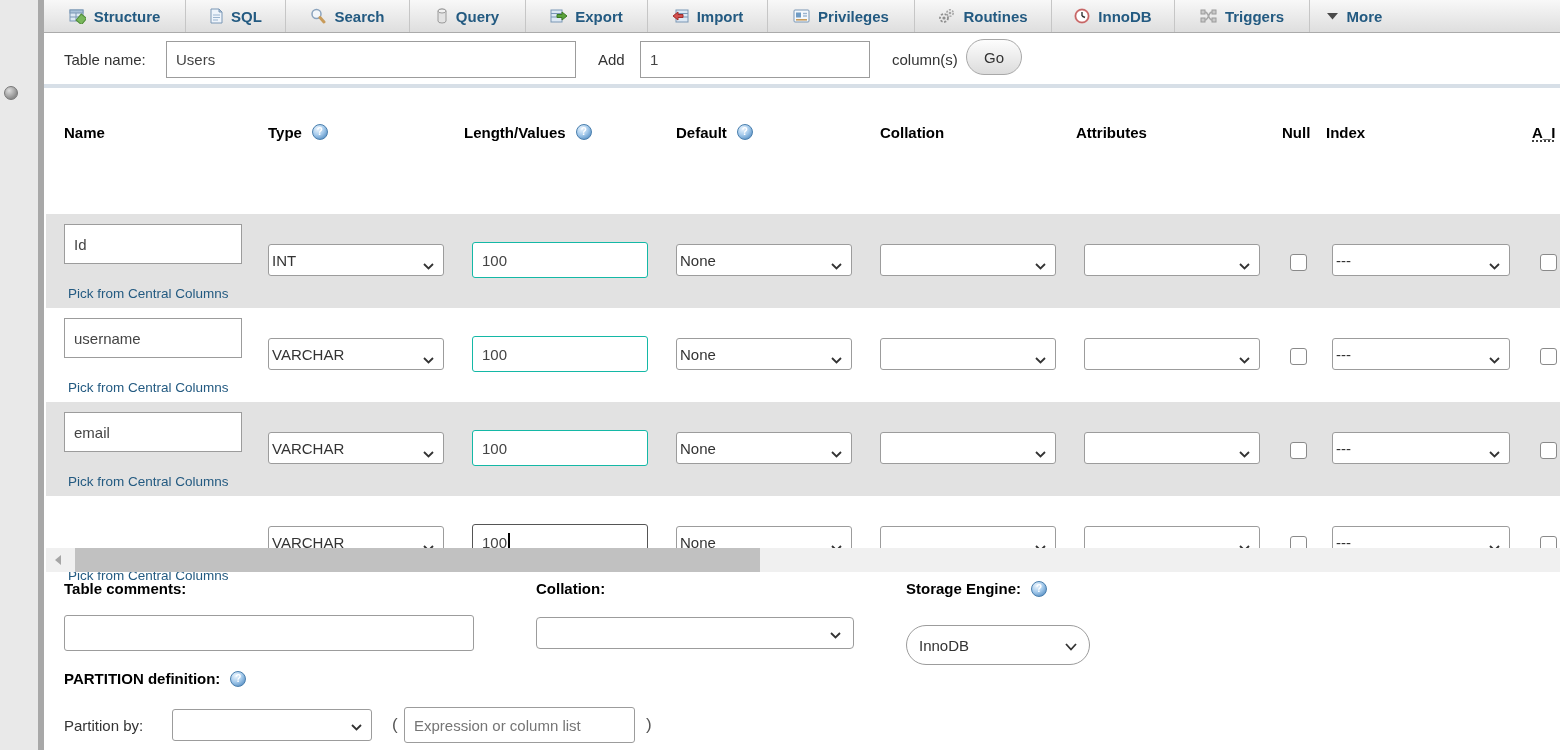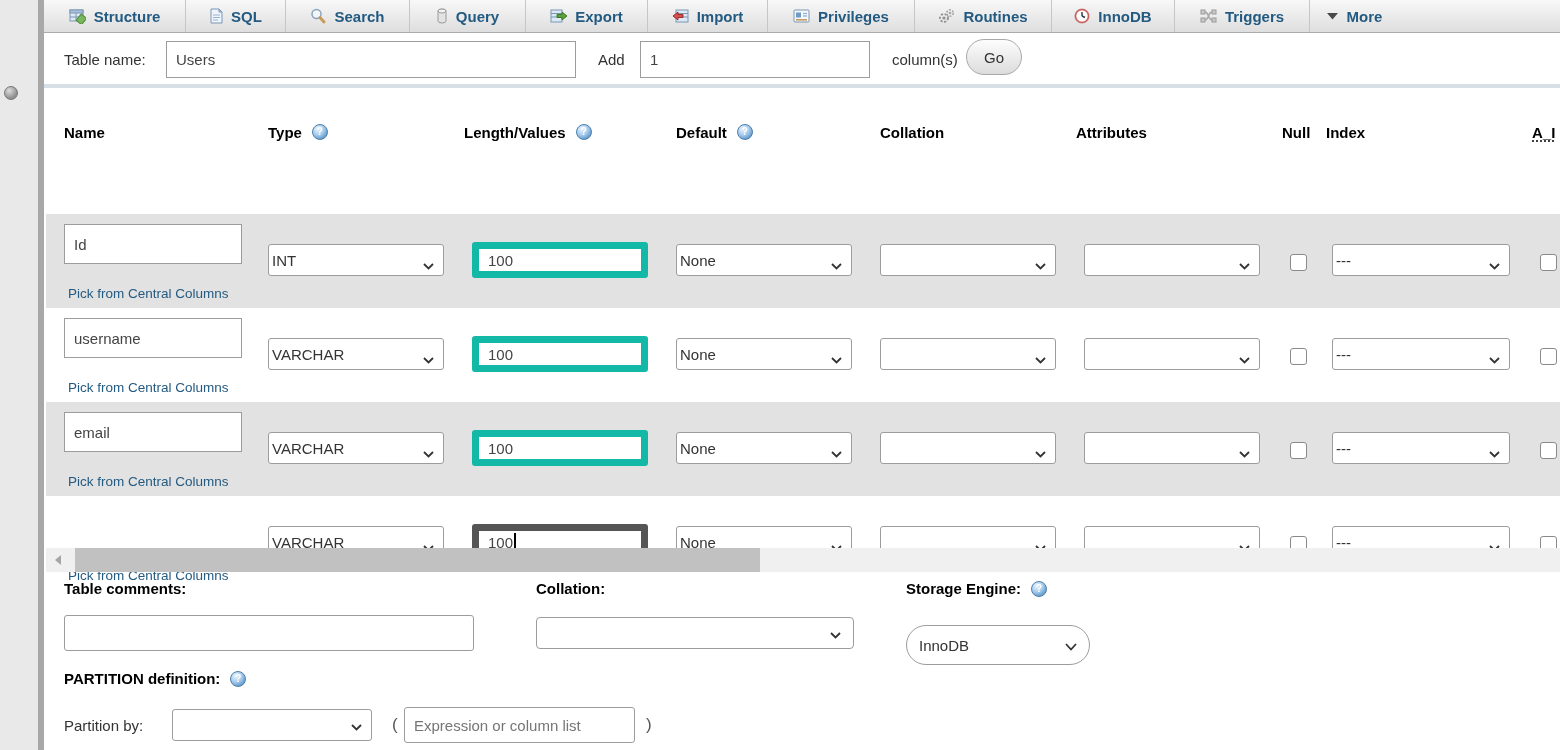--- a/index.html
+++ b/index.html
@@ -52,21 +52,21 @@
   .cell-input { position:absolute; background:#fff; border:1px solid #9c9c9c; font-size:15px; color:#444;
     padding:0 9px; font-family:inherit; }
   .name-input { left:18px; top:10px; width:178px; height:40px; }
   .central-link { position:absolute; left:22px; top:72px; font-size:13.5px; color:#235a81;
     text-decoration:none; cursor:pointer; white-space:nowrap; }
   .sel { position:absolute; top:30px; width:176px; height:32px; background:#fff; border:1px solid #9c9c9c;
     border-radius:3px; display:flex; align-items:center; font-size:15px; color:#333; padding:0 3px;
     cursor:pointer; }
   .sel .chev { position:absolute; right:9px; top:11px; }
   .len-wrap { position:absolute; left:426px; top:28px; width:176px; height:36px; background:#fff;
-    border:7px solid #14b8a6; border-radius:3px; font-size:15px; color:#444; display:flex;
+    border:1px solid #14b8a6; border-radius:3px; font-size:15px; color:#444; display:flex;
     align-items:center; padding:0 9px; }
   .len-wrap.focused { border-color:#555; }
   .caret { display:inline-block; width:1.5px; height:18px; background:#000; margin-left:1px; }
   .cb { position:absolute; top:40px; width:17px; height:17px; background:#fff; border:1px solid #8a8a8a;
     border-radius:3px; cursor:pointer; }
   .pos-type { left:222px; } .pos-default { left:630px; } .pos-collation { left:834px; }
   .pos-attr { left:1038px; } .pos-index { left:1286px; width:178px; }
   .cb-null { left:1244px; } .cb-ai { left:1494px; }
 
   

